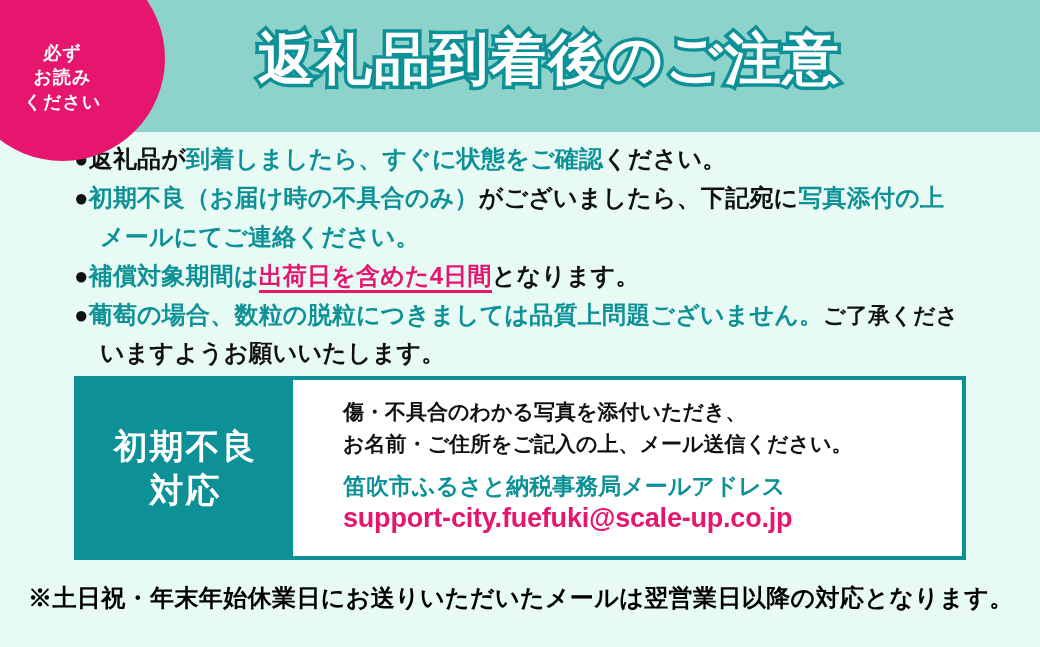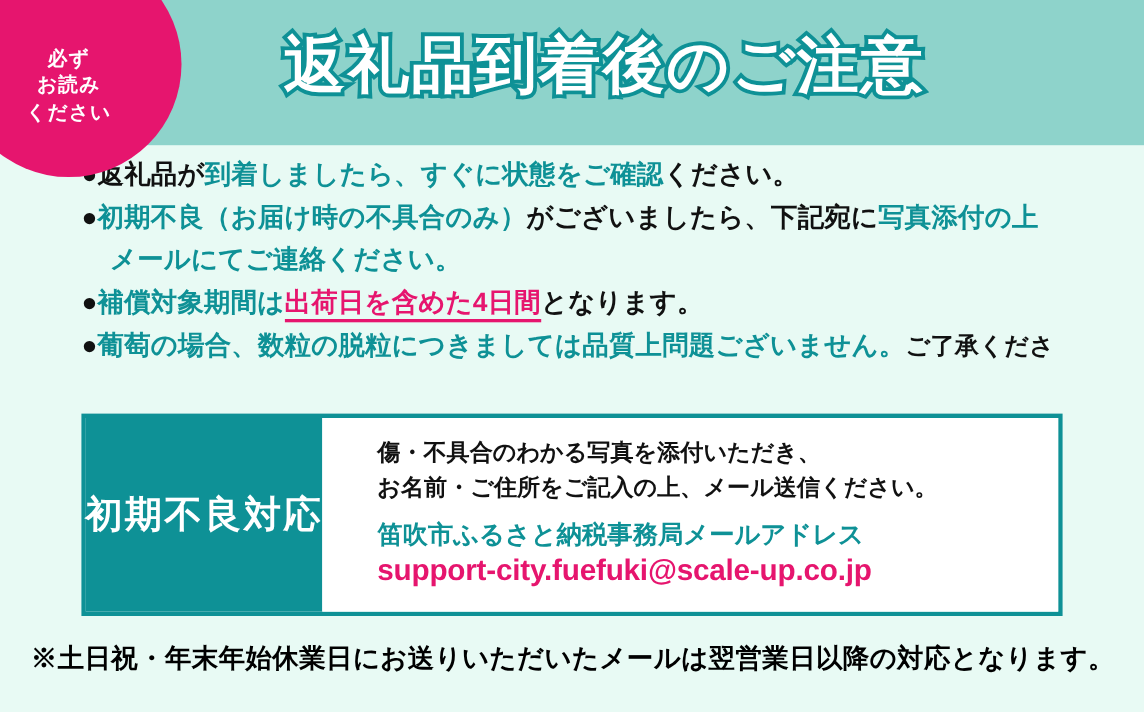--- a/index.html
+++ b/index.html
@@ -102,36 +102,38 @@
     border: 4px solid #0e9196;
     box-sizing: border-box;
     display: flex;
     background: #ffffff;
   }
   .info-left {
     width: 215px;
     background: #0e9196;
     color: #ffffff;
     display: flex;
+    flex-direction: column;
     align-items: center;
     justify-content: center;
     flex: 0 0 215px;
   }
   .info-left-line {
     font-size: 34px;
     font-weight: bold;
     line-height: 1.3;
     letter-spacing: 2px;
     white-space: nowrap;
   }
   .info-right {
     flex: 1;
     background: #ffffff;
     padding: 16px 16px 0 50px;
     box-sizing: border-box;
+    border-radius: 27px;
   }
   .info-note {
     font-size: 21px;
     font-weight: bold;
     color: #111111;
     line-height: 1.5;
     white-space: nowrap;
   }
   .info-mail-label {
     margin-top: 12px;
@@ -185,20 +187,21 @@
     <span class="t-black">●</span><span class="t-teal">初期不良（お届け時の不具合のみ）</span><span class="t-black">がございましたら、下記宛に</span><span class="t-teal">写真添付の上</span>
     <span class="indent t-teal">メールにてご連絡ください。</span>
   </div>
 
   <div class="bullet-row">
     <span class="t-black">●</span><span class="t-teal">補償対象期間は</span><span class="u-pink">出荷日を含めた4日間</span><span class="t-black">となります。</span>
   </div>
 
   <div class="bullet-row">
     <span class="t-black">●</span><span class="t-teal">葡萄の場合、数粒の脱粒につきましては品質上問題ございません。</span><span class="t-black small-tail">ご了承くださ</span>
+    <span class="indent t-black">いますようお願いいたします。</span>
   </div>
 
 </div>
 
 <div class="info-box">
   <div class="info-left">
     <div class="info-left-line">初期不良</div>
     <div class="info-left-line">対応</div>
   </div>
   <div class="info-right">

